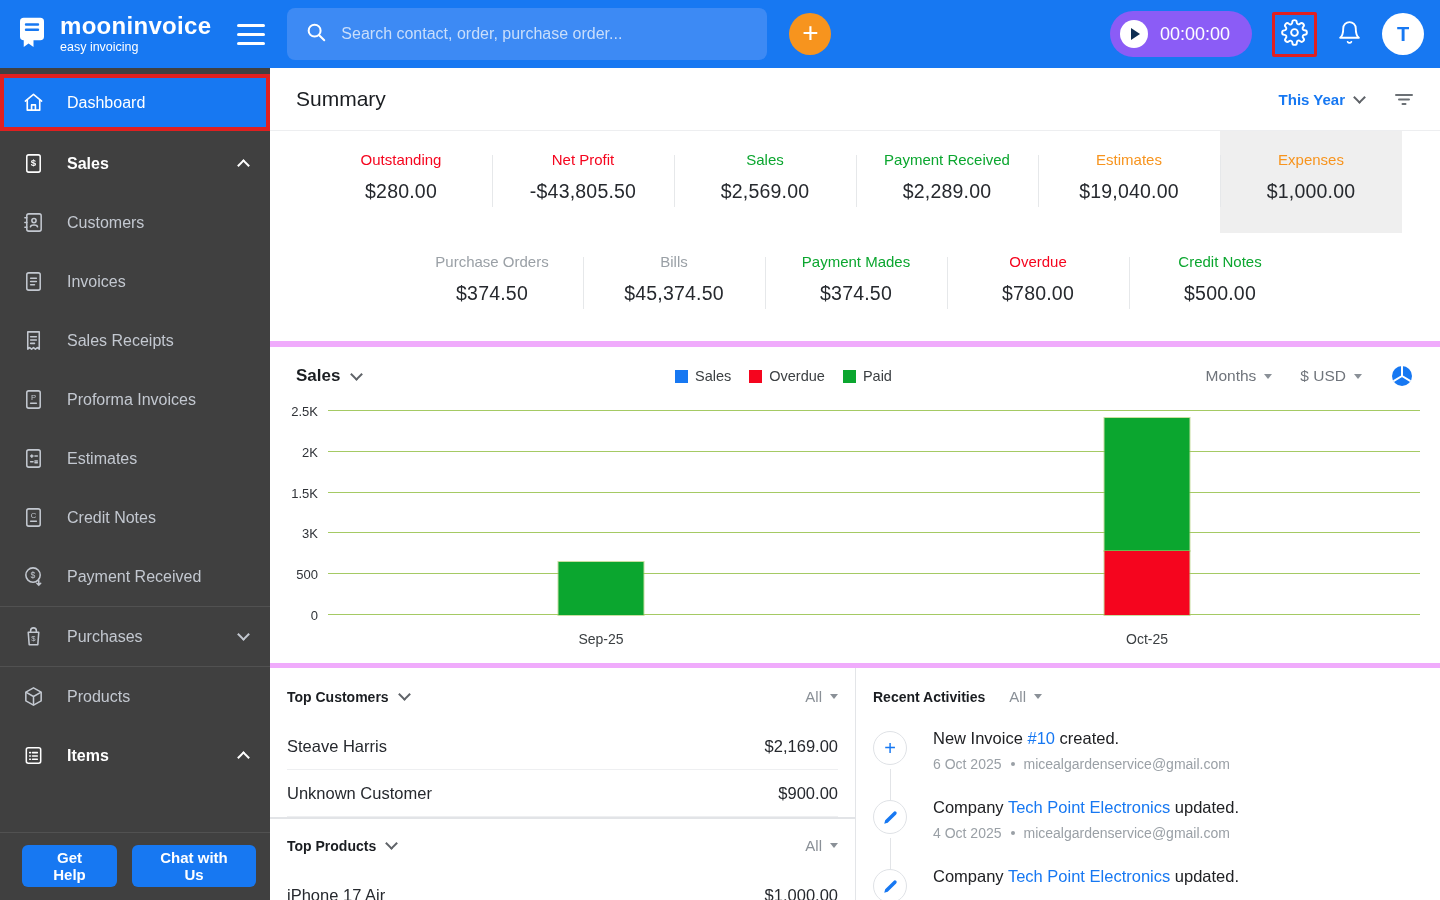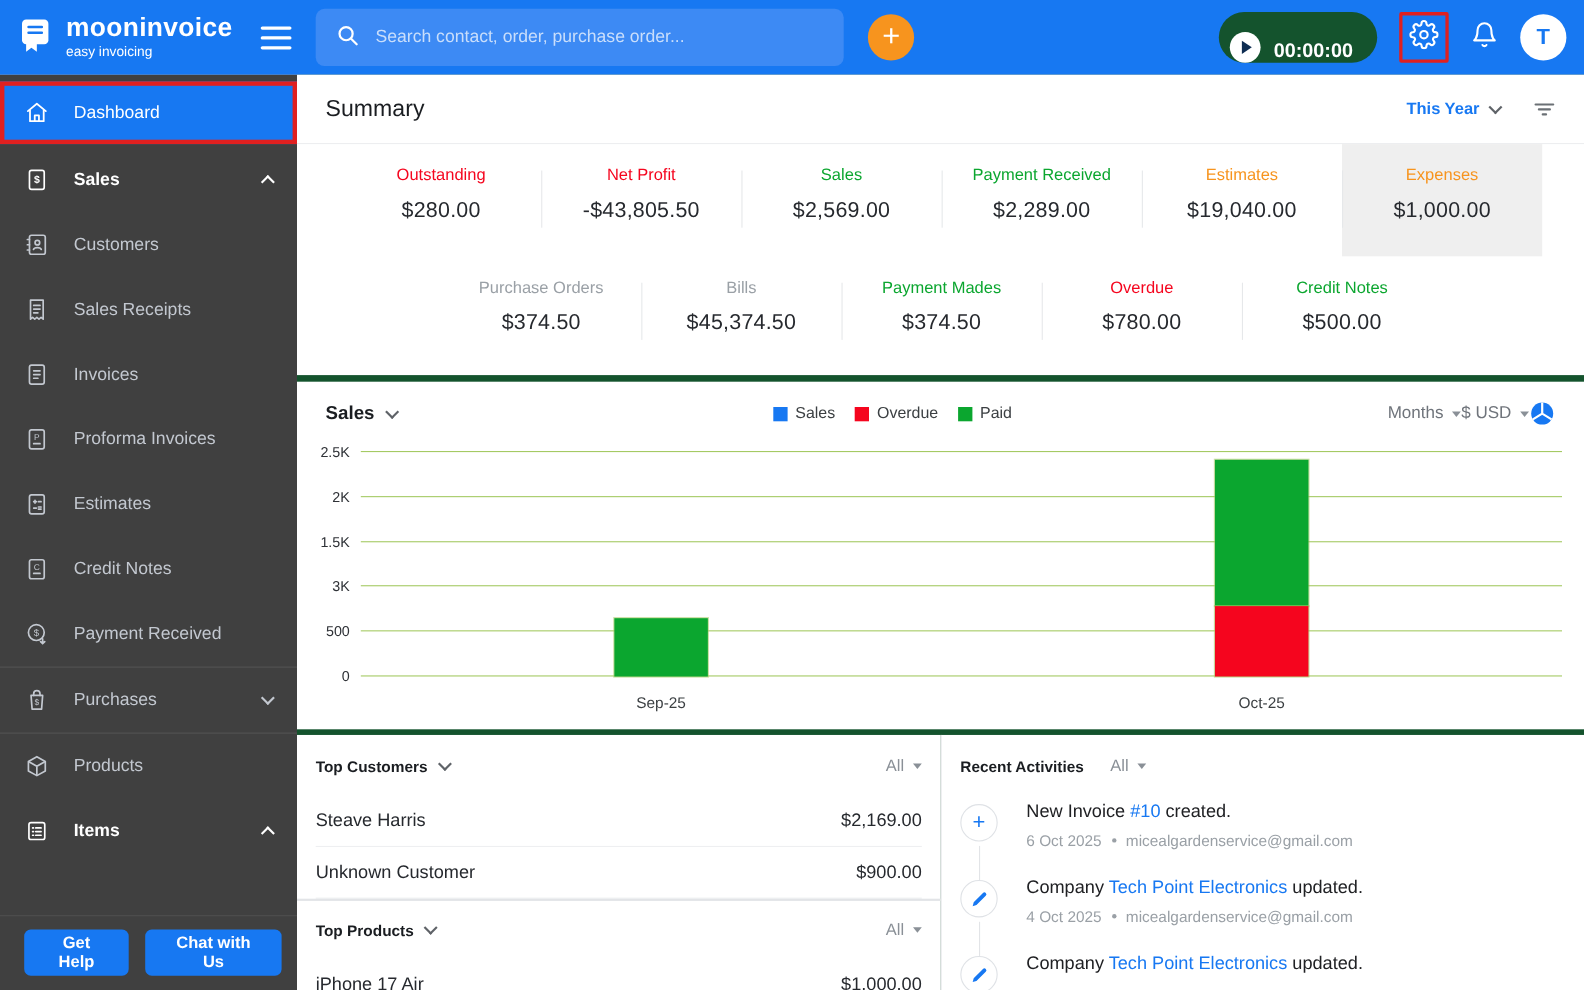--- a/index.html
+++ b/index.html
@@ -13,21 +13,21 @@
   .brand-text { color:#fff; line-height:1; }
   .brand-name { font-size:24px; font-weight:bold; letter-spacing:.3px; }
   .brand-tag { font-size:12.5px; text-align:left; margin-top:3px; }
   .hamburger { width:28px; display:flex; flex-direction:column; gap:6px; cursor:pointer; margin:0 22px 0 26px; }
   .hamburger span { height:3px; background:#fff; border-radius:2px; }
   .search { display:flex; align-items:center; gap:14px; background:#3D8AF4; border-radius:8px; height:52px; width:480px; padding:0 18px; }
   .search input { background:transparent; border:none; outline:none; color:#fff; font-size:16px; width:100%; }
   .search input::placeholder { color:#C9DEFB; }
   .add-btn { width:42px; height:42px; border-radius:50%; background:#F7941E; color:#fff; font-size:28px; line-height:1; display:flex; align-items:center; justify-content:center; margin-left:22px; border:none; cursor:pointer; padding-bottom:3px; }
   .top-right { margin-left:auto; display:flex; align-items:center; gap:20px; }
-  .timer { display:flex; align-items:flex-end; gap:12px; background:#14532d; border-radius:26px; height:46px; padding:0 22px 0 10px; color:#fff; font-size:18px; font-weight:bold; cursor:pointer; }
+  .timer { display:flex; align-items:center; gap:12px; background:#8b5cf6; border-radius:26px; height:46px; padding:0 22px 0 10px; color:#fff; font-size:18px; font-weight:normal; cursor:pointer; }
   .play { width:28px; height:28px; background:#fff; border-radius:50%; position:relative; }
   .play::after { content:''; position:absolute; left:11px; top:8px; border-left:9px solid #0E2D52; border-top:6px solid transparent; border-bottom:6px solid transparent; }
   .gear-box { border:3px solid #E02020; border-radius:2px; padding:4px 6px; display:flex; align-items:center; cursor:pointer; }
   .avatar { width:42px; height:42px; border-radius:50%; background:#fff; color:#1778F2; font-weight:bold; font-size:20px; display:flex; align-items:center; justify-content:center; cursor:pointer; }
 
   
   .body { display:flex; flex:1; min-height:0; }
   .sidebar { width:270px; background:#404040; display:flex; flex-direction:column; flex:0 0 auto; }
   .nav { flex:1; padding-top:6px; overflow:hidden; }
   .nav-item { display:flex; align-items:center; gap:22px; height:59px; padding:0 22px; color:#C3C8D0; font-size:16px; cursor:pointer; }
@@ -38,21 +38,21 @@
   .divider { border-top:1px solid rgba(255,255,255,.09); }
   .sidebar-btns { display:flex; gap:15px; padding:12px 14px 13px 22px; border-top:1px solid rgba(255,255,255,.09); }
   .sbtn { background:#1778F2; color:#fff; font-size:15px; font-weight:bold; border:none; border-radius:6px; height:42px; padding:0 17px; cursor:pointer; }
 
   .chev { width:9px; height:9px; border-right:2px solid currentColor; border-bottom:2px solid currentColor; display:inline-block; transform:rotate(45deg); margin-top:-4px; }
   .chev.up { transform:rotate(-135deg); margin-top:4px; }
   .chev.dark { color:#5F6368; }
   .tri { display:inline-block; width:0; height:0; border-left:4.5px solid transparent; border-right:4.5px solid transparent; border-top:5.5px solid #8A9097; margin-left:8px; }
 
   
-  .main { flex:1; display:flex; flex-direction:column; min-width:0; background:#14532d; }
+  .main { flex:1; display:flex; flex-direction:column; min-width:0; background:#f0abfc; }
   .summary { background:#fff; flex:0 0 auto; }
   .summary-head { height:63px; display:flex; align-items:center; padding:0 26px; border-bottom:1px solid #EDEEF0; }
   .summary-title { font-size:21px; color:#1A1D21; font-weight:500; }
   .period { margin-left:auto; color:#1778F2; font-size:15px; font-weight:bold; display:flex; align-items:center; gap:10px; cursor:pointer; }
   .filter-btn { margin-left:30px; cursor:pointer; display:flex; }
   .stats-row { display:flex; padding:0 38px 0 40px; }
   .stats-row.r2 { padding:0 129px 6px 131px; }
   .stat { flex:1; text-align:center; padding:20px 0 30px; position:relative; }
   .stat + .stat::before { content:''; position:absolute; left:0; top:24px; height:52px; width:1px; background:#E6E8EA; }
   .stat.selected { background:#EFEFEF; }
@@ -60,21 +60,21 @@
   .stat-value { font-size:19.5px; color:#26292E; font-weight:500; letter-spacing:.2px; }
   .c-red { color:#F5051E; } .c-green { color:#0BA62F; } .c-orange { color:#F7941E; } .c-gray { color:#9AA0A6; }
 
   
   .chart-panel { background:#fff; margin-top:6px; padding:14px 0 12px; flex:0 0 auto; }
   .chart-head { display:flex; align-items:center; padding:0 26px; height:30px; }
   .chart-title { font-size:17px; font-weight:bold; color:#1A1D21; display:flex; gap:12px; align-items:center; cursor:pointer; }
   .legend { flex:1; display:flex; justify-content:center; gap:18px; }
   .lg { display:flex; align-items:center; gap:7px; font-size:14.5px; color:#3C4043; cursor:pointer; }
   .lg-box { width:13px; height:13px; }
-  .chart-controls { display:flex; align-items:center; color:#6F747B; font-size:15.5px; }
+  .chart-controls { display:flex; align-items:center; gap:28px; color:#6F747B; font-size:15.5px; }
   .ctl { cursor:pointer; display:flex; align-items:center; }
   .chart-wrap { position:relative; height:204px; margin:20px 20px 0 58px; }
   .gridline { position:absolute; left:0; right:0; height:1px; background:#A5CA64; }
   .ytick { position:absolute; right:calc(100% + 10px); transform:translateY(50%); font-size:13px; color:#2F3237; white-space:nowrap; }
   .bar-col { position:absolute; bottom:0; width:85px; transform:translateX(-50%); display:flex; flex-direction:column-reverse; }
   .bar-seg { width:100%; box-shadow:0 0 0 1px rgba(165,202,100,.6); }
   .xlabels { position:relative; height:30px; margin:6px 20px 0 58px; font-size:14px; color:#3C4043; }
   .xlabel { position:absolute; transform:translateX(-50%); top:10px; }
 
   
@@ -180,32 +180,32 @@
         <div class="nav-item">
           <svg viewBox="0 0 24 24" fill="none" stroke-width="1.6" stroke-linecap="round">
               <rect x="5" y="3" width="15" height="18" rx="2"></rect>
               <path d="M3 7h2M3 12h2M3 17h2"></path>
               <circle cx="12.5" cy="10" r="2.2"></circle>
               <path d="M8.8 16.5c.6-2.4 6.8-2.4 7.4 0"></path>
             </svg>
           <span>Customers</span>
         </div>
         <div class="nav-item">
+          <svg viewBox="0 0 24 24" fill="none" stroke-width="1.6" stroke-linecap="round">
+              <rect x="5" y="3" width="14" height="18" rx="2"></rect>
+              <path d="M9 8.5h6M9 12h6M9 15.5h4"></path>
+            </svg>
+          <span>Invoices</span>
+        </div>
+        <div class="nav-item">
           <svg viewBox="0 0 24 24" fill="none" stroke-width="1.6" stroke-linecap="round" stroke-linejoin="round">
               <path d="M6 3h12v18l-2-1.6-2 1.6-2-1.6L10 21l-2-1.6L6 21z"></path>
               <path d="M9 8h6M9 11.5h6M9 15h4"></path>
             </svg>
           <span>Sales Receipts</span>
-        </div>
-        <div class="nav-item">
-          <svg viewBox="0 0 24 24" fill="none" stroke-width="1.6" stroke-linecap="round">
-              <rect x="5" y="3" width="14" height="18" rx="2"></rect>
-              <path d="M9 8.5h6M9 12h6M9 15.5h4"></path>
-            </svg>
-          <span>Invoices</span>
         </div>
         <div class="nav-item">
           <svg viewBox="0 0 24 24" fill="none" stroke-width="1.6" stroke-linecap="round">
               <rect x="5" y="3" width="14" height="18" rx="2"></rect>
               <text x="12" y="12.5" text-anchor="middle" font-size="8" fill="currentColor" stroke="none" font-family="Liberation Sans, sans-serif">P</text>
               <path d="M9 16h6"></path>
             </svg>
           <span>Proforma Invoices</span>
         </div>
         <div class="nav-item">

